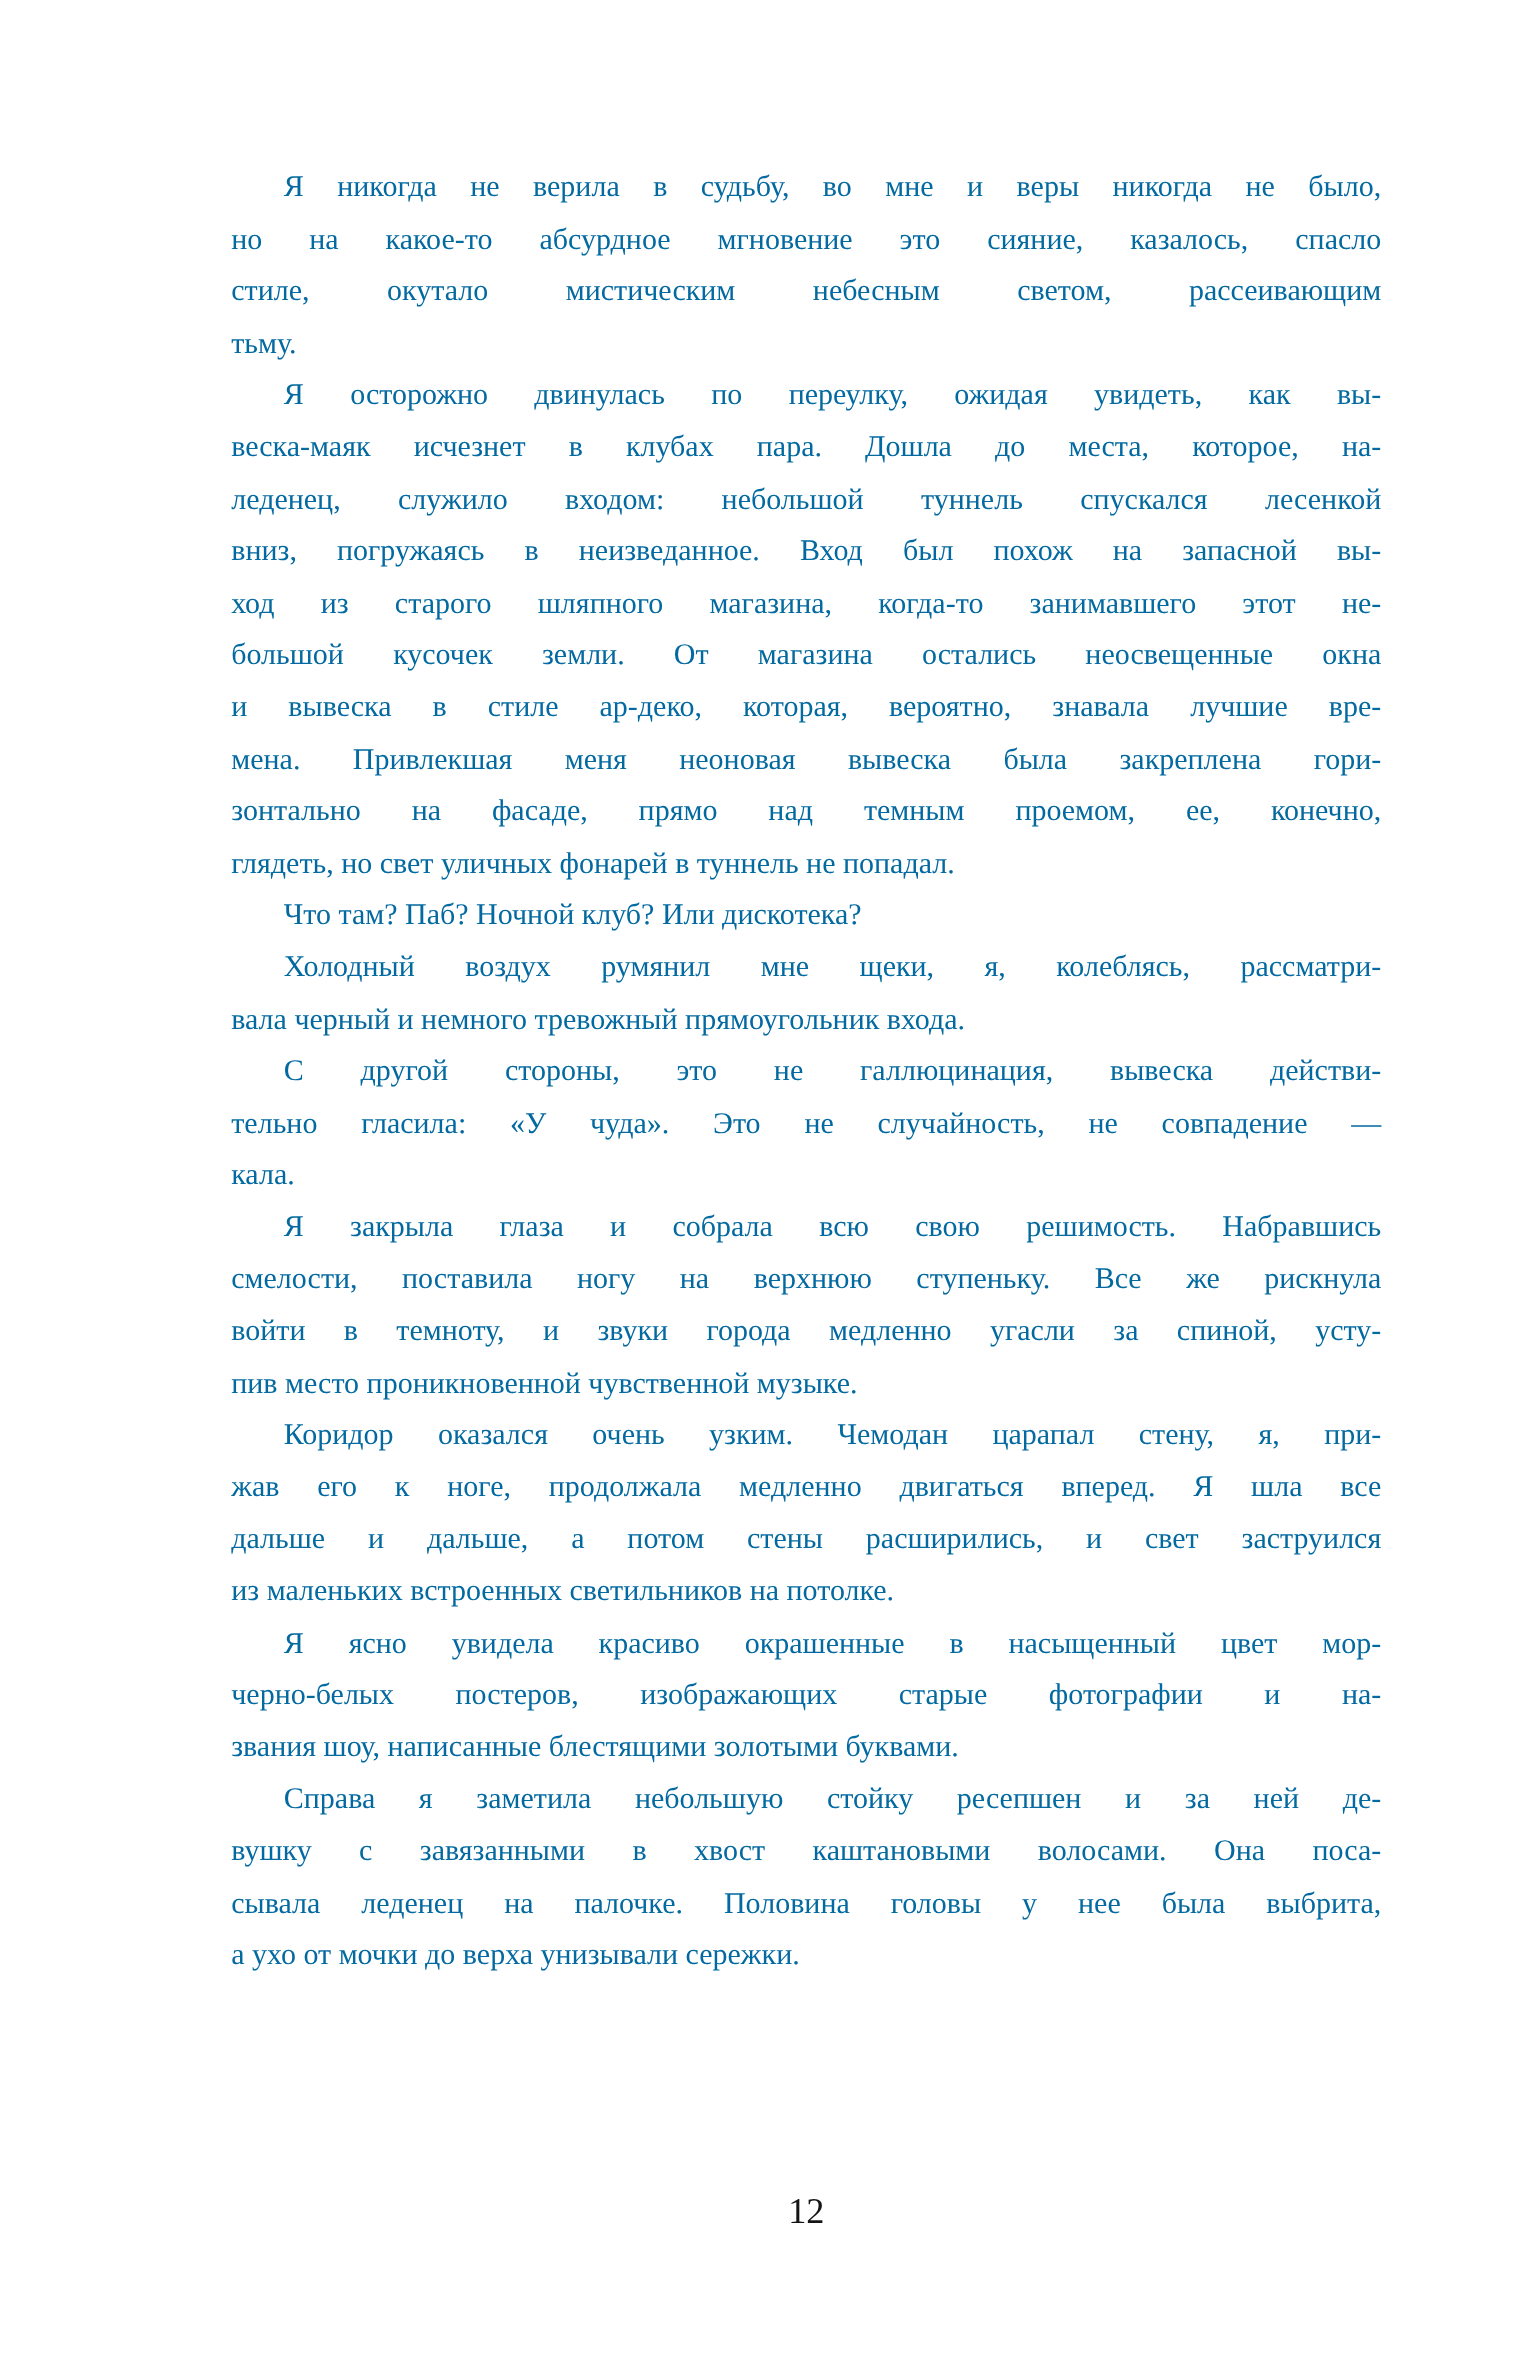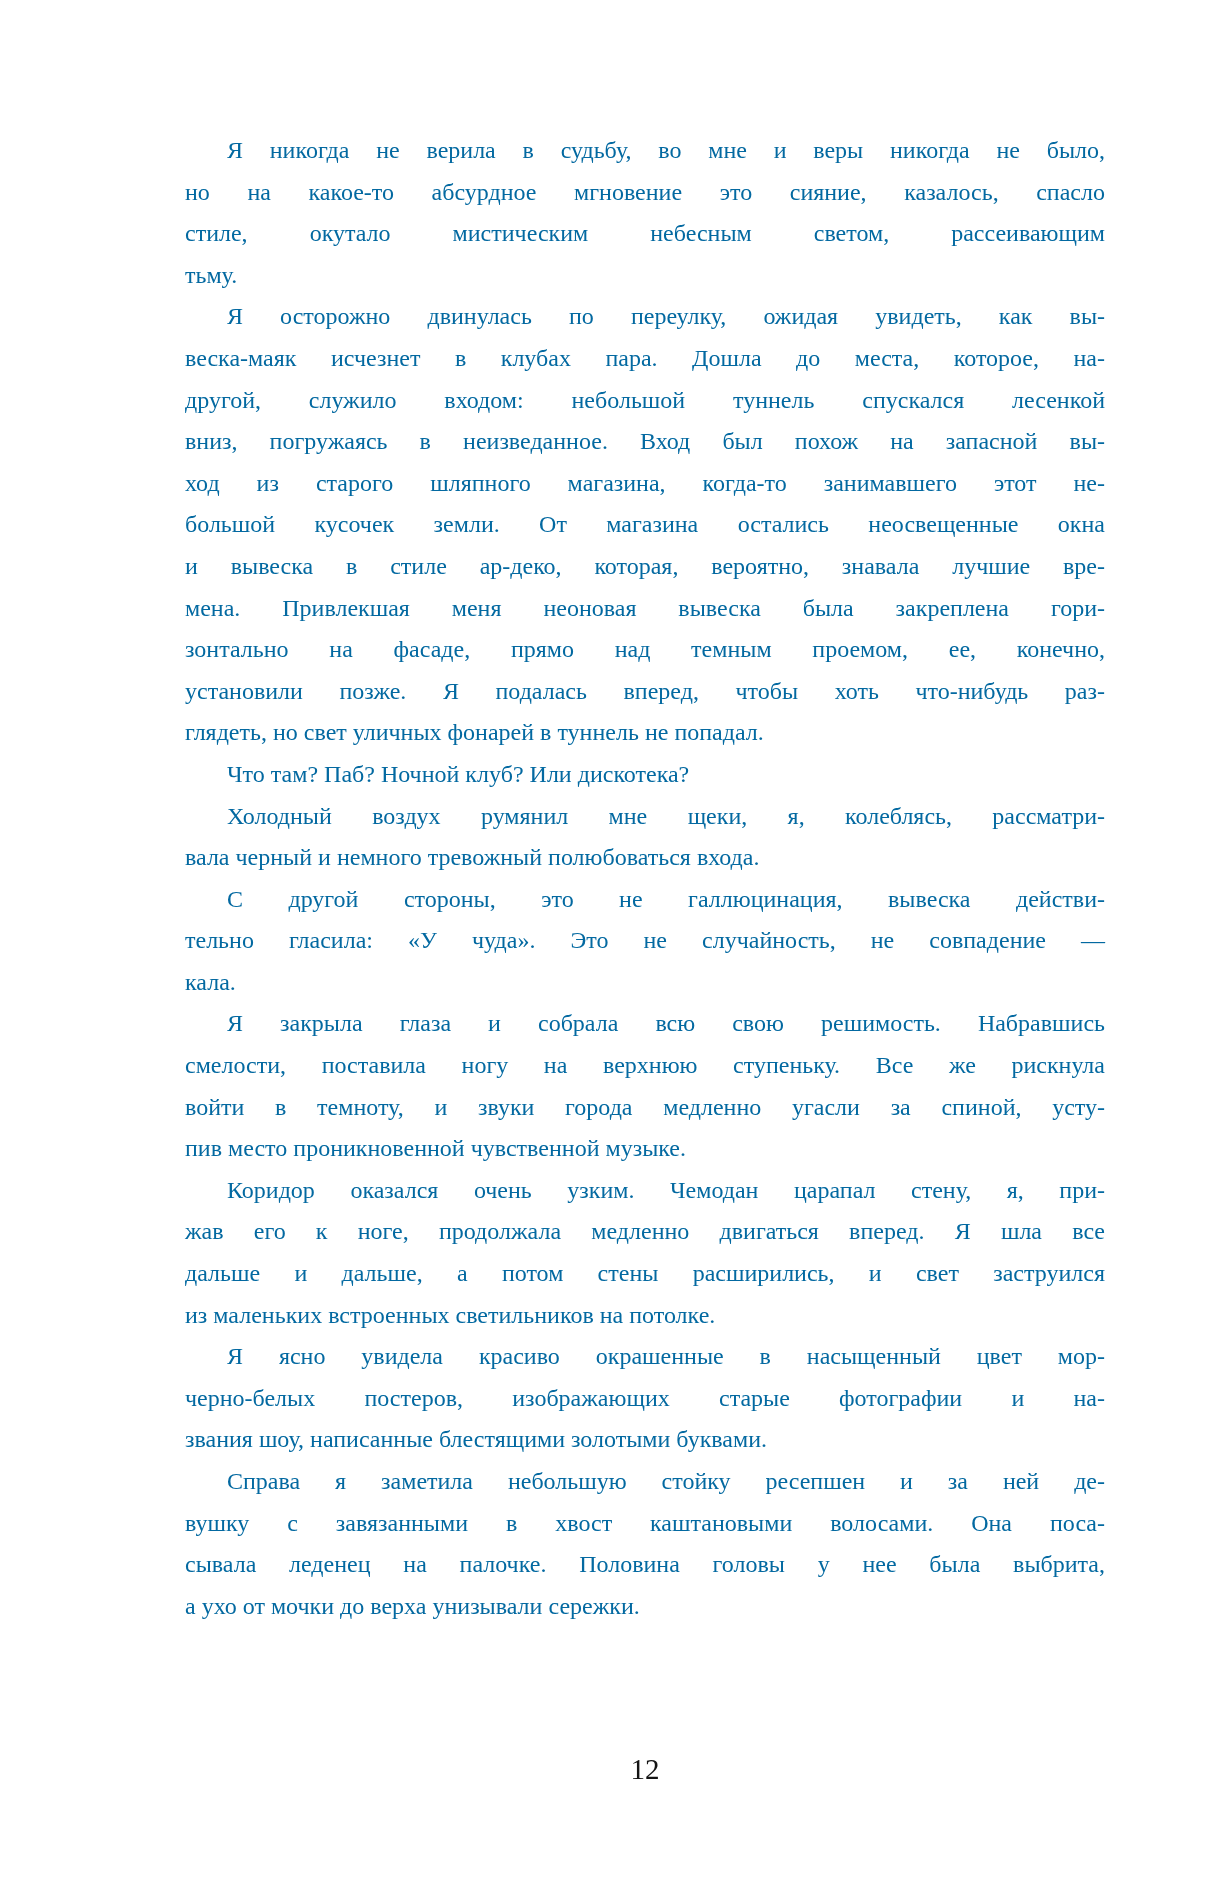--- a/index.html
+++ b/index.html
@@ -59,36 +59,35 @@
   <div class="text-block">
       <p class="para">
         <span class="line first">Я никогда не верила в судьбу, во мне и веры никогда не было,</span>
         <span class="line">но на какое-то абсурдное мгновение это сияние, казалось, спасло</span>
         <span class="line">стиле, окутало мистическим небесным светом, рассеивающим</span>
         <span class="line last">тьму.</span>
       </p>
       <p class="para">
         <span class="line first">Я осторожно двинулась по переулку, ожидая увидеть, как вы-</span>
         <span class="line">веска-маяк исчезнет в клубах пара. Дошла до места, которое, на-</span>
-        <span class="line">другой, служило входом: небольшой туннель спускался лесенкой</span>
+        <span class="line">леденец, служило входом: небольшой туннель спускался лесенкой</span>
         <span class="line">вниз, погружаясь в неизведанное. Вход был похож на запасной вы-</span>
         <span class="line">ход из старого шляпного магазина, когда-то занимавшего этот не-</span>
         <span class="line">большой кусочек земли. От магазина остались неосвещенные окна</span>
         <span class="line">и вывеска в стиле ар-деко, которая, вероятно, знавала лучшие вре-</span>
         <span class="line">мена. Привлекшая меня неоновая вывеска была закреплена гори-</span>
         <span class="line">зонтально на фасаде, прямо над темным проемом, ее, конечно,</span>
-        <span class="line">установили позже. Я подалась вперед, чтобы хоть что-нибудь раз-</span>
         <span class="line last">глядеть, но свет уличных фонарей в туннель не попадал.</span>
       </p>
       <p class="para">
         <span class="line first last">Что там? Паб? Ночной клуб? Или дискотека?</span>
       </p>
       <p class="para">
         <span class="line first">Холодный воздух румянил мне щеки, я, колеблясь, рассматри-</span>
-        <span class="line last">вала черный и немного тревожный полюбоваться входа.</span>
+        <span class="line last">вала черный и немного тревожный прямоугольник входа.</span>
       </p>
       <p class="para">
         <span class="line first">С другой стороны, это не галлюцинация, вывеска действи-</span>
         <span class="line">тельно гласила: «У чуда». Это не случайность, не совпадение —</span>
         <span class="line last">кала.</span>
       </p>
       <p class="para">
         <span class="line first">Я закрыла глаза и собрала всю свою решимость. Набравшись</span>
         <span class="line">смелости, поставила ногу на верхнюю ступеньку. Все же рискнула</span>
         <span class="line">войти в темноту, и звуки города медленно угасли за спиной, усту-</span>

